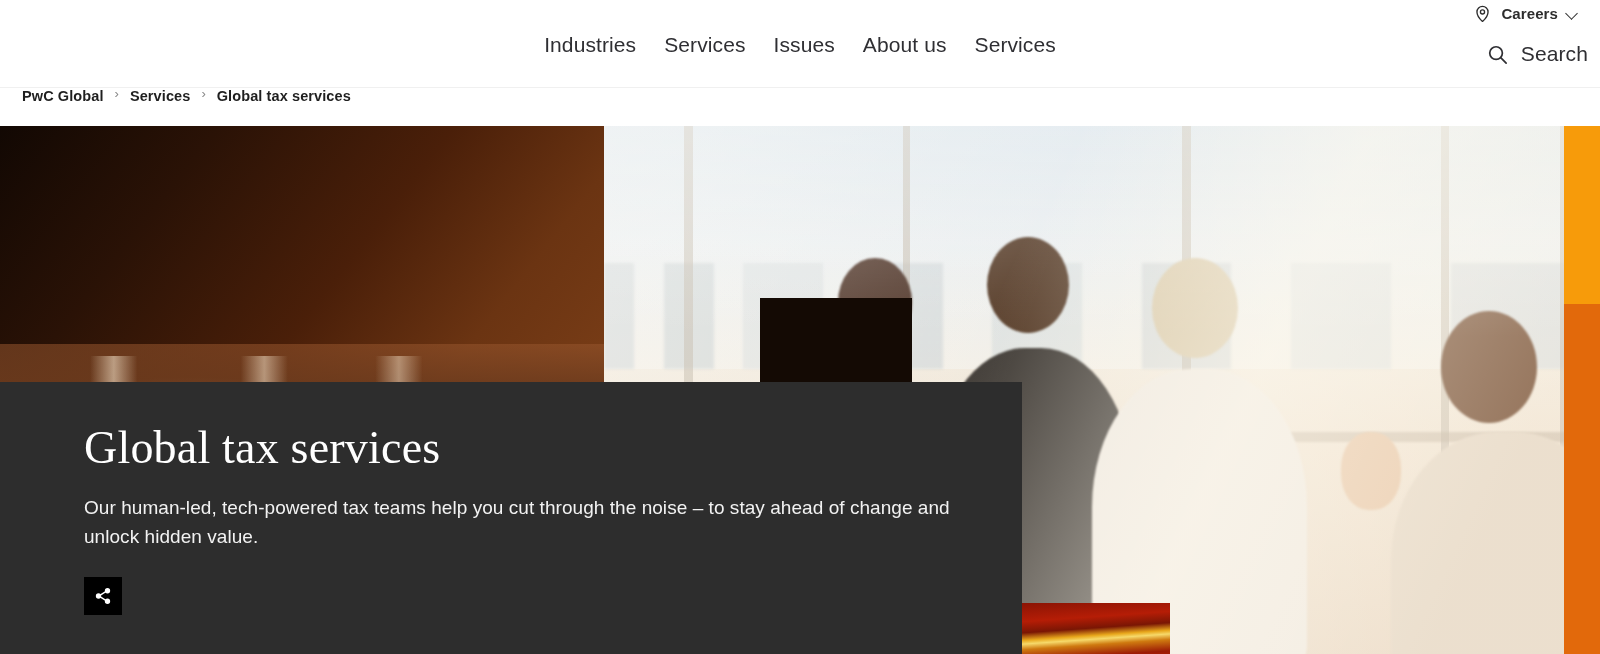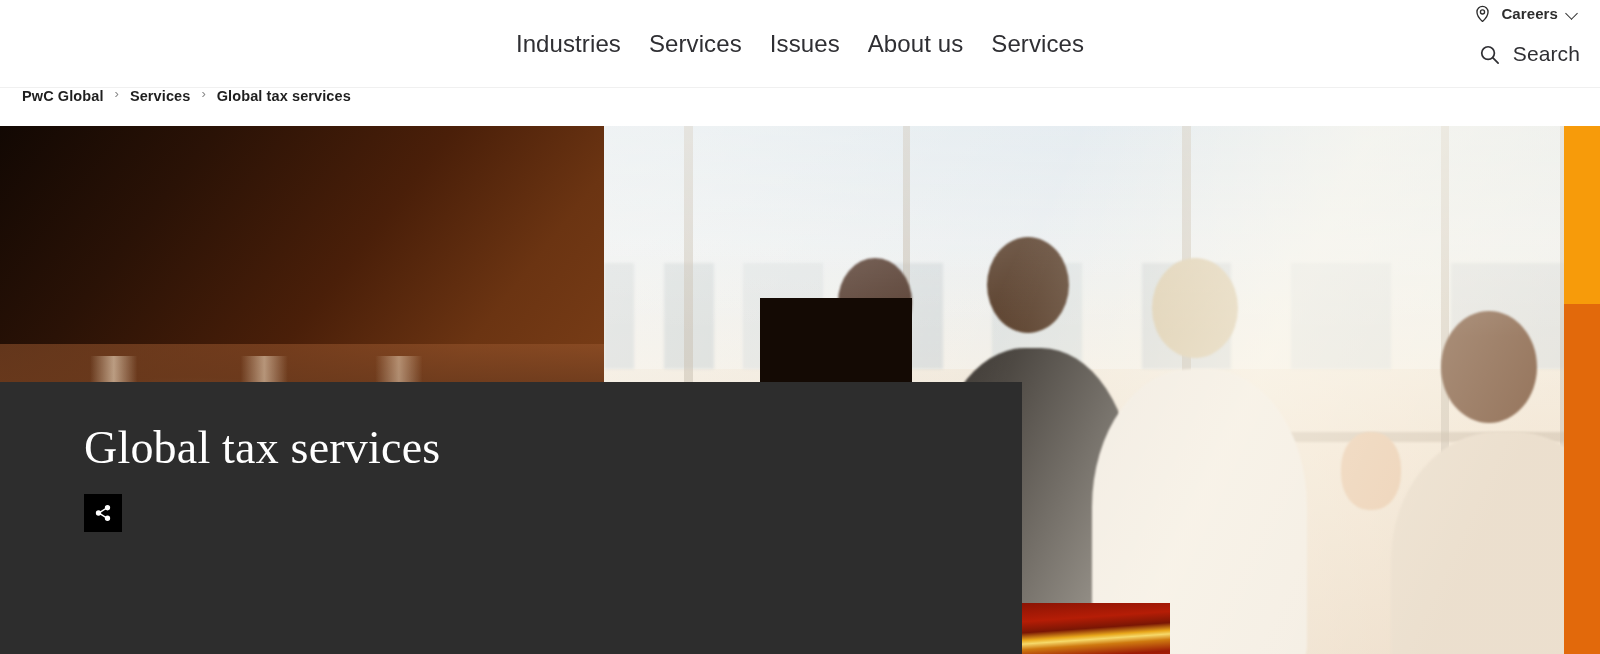--- a/index.html
+++ b/index.html
@@ -29,38 +29,38 @@
     font-size:34px; font-weight:700; letter-spacing:-0.5px;
     color:#0f0f0f; line-height:1; margin-top:1px;
   }
 
   
   .nav {
     position:absolute; left:50%; top:0; transform:translateX(-50%);
     height:88px; display:flex; align-items:center; gap:0;
   }
   .nav-item {
-    font-size:24px; color:#2f2f33; padding:0 14px; line-height:1;
+    font-size:21px; color:#2f2f33; padding:0 14px; line-height:1;
     white-space:nowrap; cursor:pointer; letter-spacing:0.1px;
   }
 
   
   .util-global {
     position:absolute; right:22px; top:4px;
     display:flex; align-items:center; gap:9px; cursor:pointer;
   }
   .util-global .lbl { font-size:15px; font-weight:700; color:#2d2d2d; letter-spacing:0.1px; }
   .chev { display:inline-block; width:11px; height:11px; position:relative; }
   .chev::after {
     content:""; position:absolute; left:0; top:1px; width:8px; height:8px;
     border-right:1.6px solid #2d2d2d; border-bottom:1.6px solid #2d2d2d;
     transform:rotate(45deg);
   }
   .util-search {
-    position:absolute; right:20px; top:42px;
+    position:absolute; right:12px; top:42px;
     display:flex; align-items:center; gap:12px; cursor:pointer;
   }
   .util-search .lbl { font-size:21px; color:#2f2f33; letter-spacing:0.1px; }
 
   .icon { display:inline-block; line-height:0; }
 
   
   .crumbbar {
     position:relative; height:38px; background:#ffffff;
     display:flex; align-items:flex-start; padding-left:22px; gap:0;
@@ -330,20 +330,21 @@
     <div class="redtrail"></div>
 
     <div class="orange-strip">
       <div class="orange-top"></div>
       <div class="orange-bot"></div>
     </div>
 
     <div class="panel">
       <div class="panel-inner">
         <h1 class="hero-title">Global tax services</h1>
+        <p class="hero-sub">Our human-led, tech-powered tax teams help you cut through the noise – to stay ahead of change and unlock hidden value.</p>
         <div class="share-btn">
           <span class="icon">
             <svg width="18" height="18" viewBox="0 0 24 24" fill="none" stroke="#ffffff" stroke-width="1.9" stroke-linecap="round" stroke-linejoin="round">
               <circle cx="18" cy="5" r="2.6" fill="#ffffff"></circle>
               <circle cx="6" cy="12" r="2.6" fill="#ffffff"></circle>
               <circle cx="18" cy="19" r="2.6" fill="#ffffff"></circle>
               <line x1="8.3" y1="10.8" x2="15.7" y2="6.2"></line>
               <line x1="8.3" y1="13.2" x2="15.7" y2="17.8"></line>
             </svg>
           </span>

